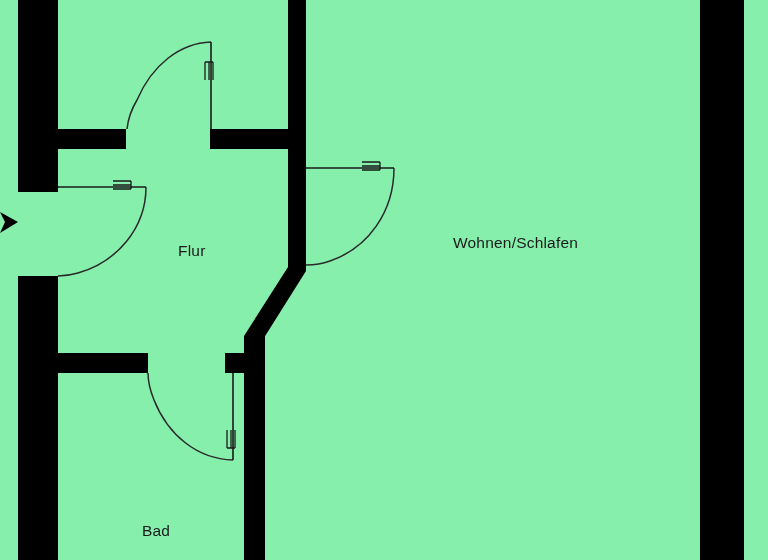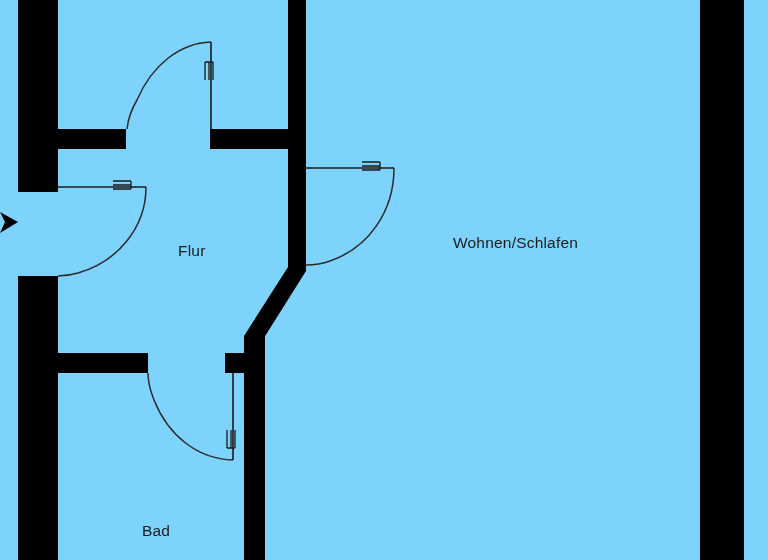--- a/index.html
+++ b/index.html
@@ -8,21 +8,21 @@
     padding: 0;
     background: #ffffff;
   }
   body {
     font-family: "Liberation Sans", sans-serif;
   }
   #plan-root {
     position: relative;
     width: 768px;
     height: 560px;
-    background: #7dd3fc;
+    background: #86efac;
     overflow: hidden;
   }
   #plan-svg {
     display: block;
     width: 768px;
     height: 560px;
   }
   .wall {
     fill: #000000;
     stroke: none;

